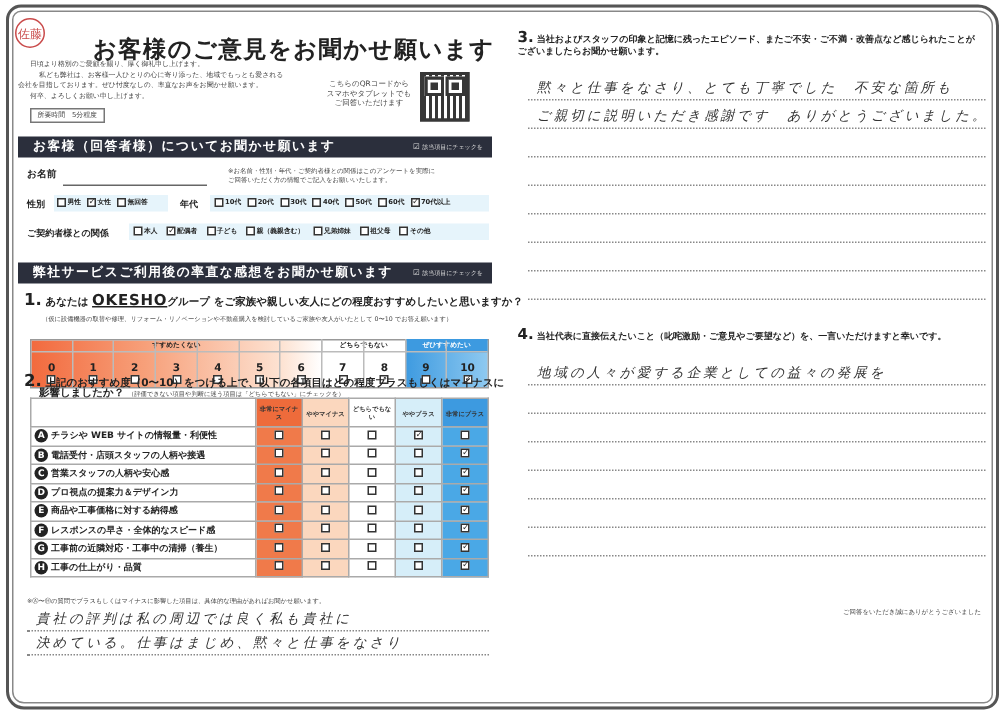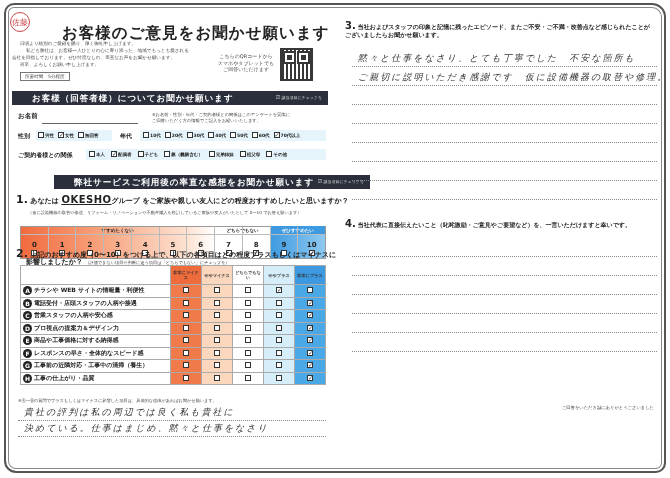--- a/index.html
+++ b/index.html
@@ -13,21 +13,21 @@
 .intro div:nth-child(2){padding-left:14px}
 .intro div:nth-child(4){padding-left:8px}
 .time-box{position:absolute;left:20px;top:72px;border:1px solid #777;font-size:4.6px;padding:1px 4px;color:#444;}
 .qr-text{position:absolute;left:214px;top:53px;font-size:5px;line-height:6.5px;color:#444;text-align:center;width:64px;}
 .qr{position:absolute;left:280px;top:48px;width:33px;height:33px;background:
  repeating-linear-gradient(90deg,#222 0 2px,#fff 2px 4px),#222;opacity:.9;border:2px solid #222;}
 .qr::before,.qr::after{content:"";position:absolute;width:9px;height:9px;border:2px solid #222;background:#fff;box-shadow:inset 0 0 0 2px #fff,inset 0 0 0 5px #222;}
 .qr::before{left:1px;top:1px}
 .qr::after{right:1px;top:1px}
 
-.sec-bar{position:absolute;left:12px;width:316px;height:14px;background:#2b2f3c;color:#fff;font-size:8.5px;font-weight:bold;line-height:14px;padding-left:20px;letter-spacing:1px;font-family:Liberation Serif, serif;}
+.sec-bar{position:absolute;left:12px;width:316px;height:14px;background:#2b2f3c;color:#fff;font-size:8.5px;font-weight:bold;line-height:14px;padding-left:10px;letter-spacing:1px;}
 .sec-bar .hint{position:absolute;right:6px;top:0;font-size:4px;font-weight:normal;letter-spacing:0;color:#ddd;}
 .sec-bar .hint::before{content:"☑ ";font-size:5px;}
 
 .name-label{position:absolute;left:18px;top:112px;font-size:6.5px;font-weight:bold;}
 .name-line{position:absolute;left:42px;top:123px;width:96px;border-bottom:1px solid #666;height:1px;}
 .note{position:absolute;left:152px;top:112px;font-size:4.3px;line-height:5.5px;color:#444;}
 .row-bg{position:absolute;background:#e6f4fb;height:11px;}
 .row-label{position:absolute;font-size:6px;font-weight:bold;}
 .opts{position:absolute;display:flex;gap:4px;font-size:4.5px;font-weight:bold;align-items:center;}
 .opt{display:flex;align-items:center;gap:1px;white-space:nowrap;}
@@ -172,21 +172,21 @@
   <span class="opt">
       <span class="cb"></span>
       <span>祖父母</span>
     </span>
   <span class="opt">
       <span class="cb"></span>
       <span>その他</span>
     </span>
 </div>
 
-<div class="sec-bar" style="top:175px;margin-left:42px;">
+<div class="sec-bar" style="top:175px;">
   <span>弊社サービスご利用後の率直な感想をお聞かせ願います</span>
   <span class="hint">該当項目にチェックを</span>
 </div>
 
 <div class="q-title" style="left:16px;top:193px;">
   <span class="num">1.</span>
   <span>あなたは</span>
   <span class="brand">OKESHO</span><span>グループ をご家族や親しい友人にどの程度おすすめしたいと思いますか？</span>
 </div>
 <div class="q-sub" style="left:28px;top:210px;">（仮に設備機器の取替や修理、リフォーム・リノベーションや不動産購入を検討しているご家族や友人がいたとして 0〜10 でお答え願います）</div>
@@ -339,35 +339,38 @@
 
 <div class="rq" style="top:22px;">
   <span class="num">3.</span>
   <span>当社およびスタッフの印象と記憶に残ったエピソード、またご不安・ご不満・改善点など感じられたことがございましたらお聞かせ願います。</span>
 </div>
 <div class="hw-lines" style="left:352px;top:48px;width:305px;">
   <div class="hw-line" style="height:19px;">
       <span class="hw-text">黙々と仕事をなさり、とても丁寧でした　不安な箇所も</span>
     </div>
   <div class="hw-line" style="height:19px;">
-      <span class="hw-text">ご親切に説明いただき感謝です　仮に設備機器の取替や修理。</span>
+      <span class="hw-text">ご親切に説明いただき感謝です　ありがとうございました。</span>
     </div>
   <div class="hw-line" style="height:19px;"></div>
   <div class="hw-line" style="height:19px;"></div>
   <div class="hw-line" style="height:19px;"></div>
   <div class="hw-line" style="height:19px;"></div>
   <div class="hw-line" style="height:19px;"></div>
   <div class="hw-line" style="height:19px;"></div>
 </div>
 
 <div class="rq" style="top:220px;">
   <span class="num">4.</span>
   <span>当社代表に直接伝えたいこと（叱咤激励・ご意見やご要望など）を、一言いただけますと幸いです。</span>
 </div>
 <div class="hw-lines" style="left:352px;top:238px;width:305px;">
+  <div class="hw-line" style="height:19px;">
+      <span class="hw-text">地域の人々が愛する企業としての益々の発展を</span>
+    </div>
   <div class="hw-line" style="height:19px;"></div>
   <div class="hw-line" style="height:19px;"></div>
   <div class="hw-line" style="height:19px;"></div>
   <div class="hw-line" style="height:19px;"></div>
   <div class="hw-line" style="height:19px;"></div>
   <div class="hw-line" style="height:19px;"></div>
 </div>
 
 <div class="thanks">ご回答をいただき誠にありがとうございました</div>
 

